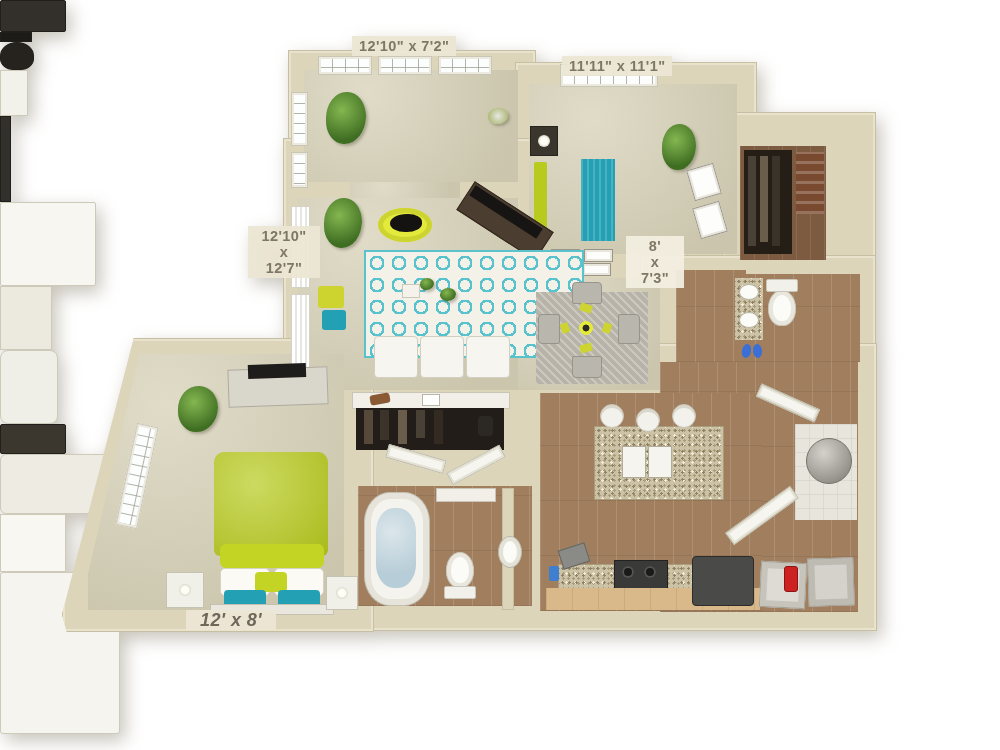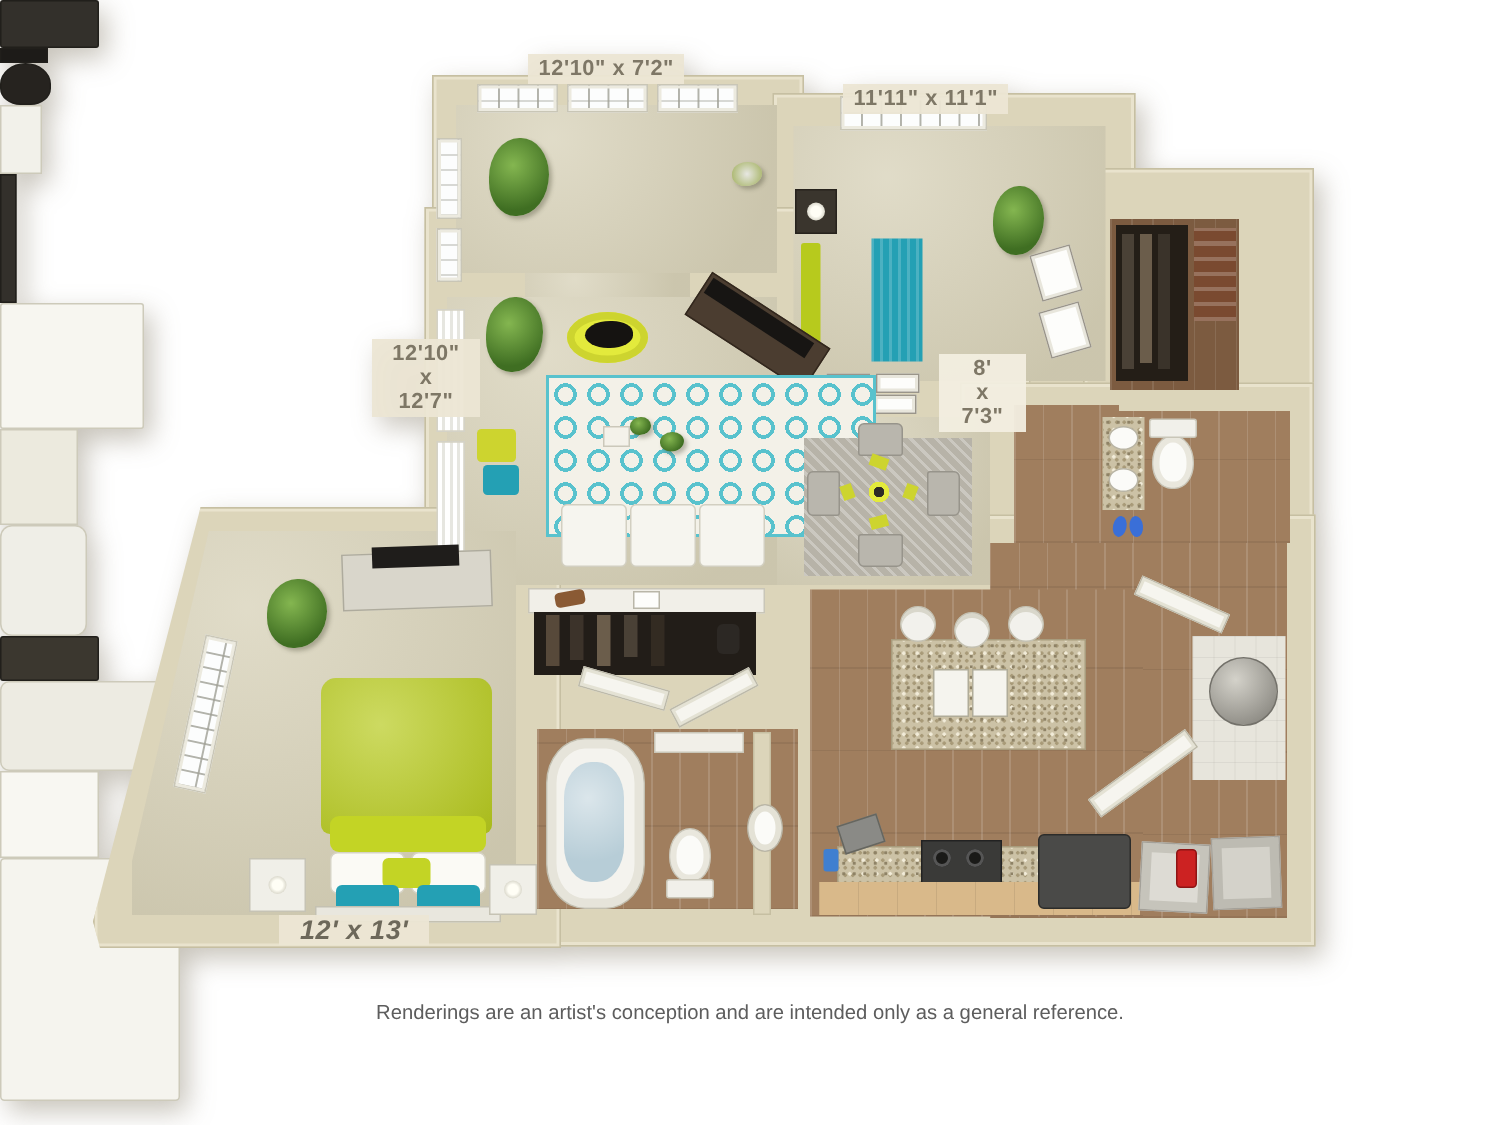--- a/index.html
+++ b/index.html
@@ -235,20 +235,19 @@
   <div class="dim dim-multi" style="left:248px;top:226px;width:58px;">
     <span>12'10"</span>
     <span>x</span>
     <span>12'7"</span>
   </div>
   <div class="dim dim-multi" style="left:626px;top:236px;width:44px;background:rgba(242,238,224,.95);">
     <span>8'</span>
     <span>x</span>
     <span>7'3"</span>
   </div>
-  <div class="dim dim-italic" style="left:186px;top:610px;">12' x 13'</div>
+  <div class="dim dim-italic" style="left:186px;top:610px;">12' x 8'</div>
 
 </div>
 
   <div id="footer">
-    <div>Renderings are an artist's conception and are intended only as a general reference.</div>
   </div>
 </div>
 
 </body></html>

